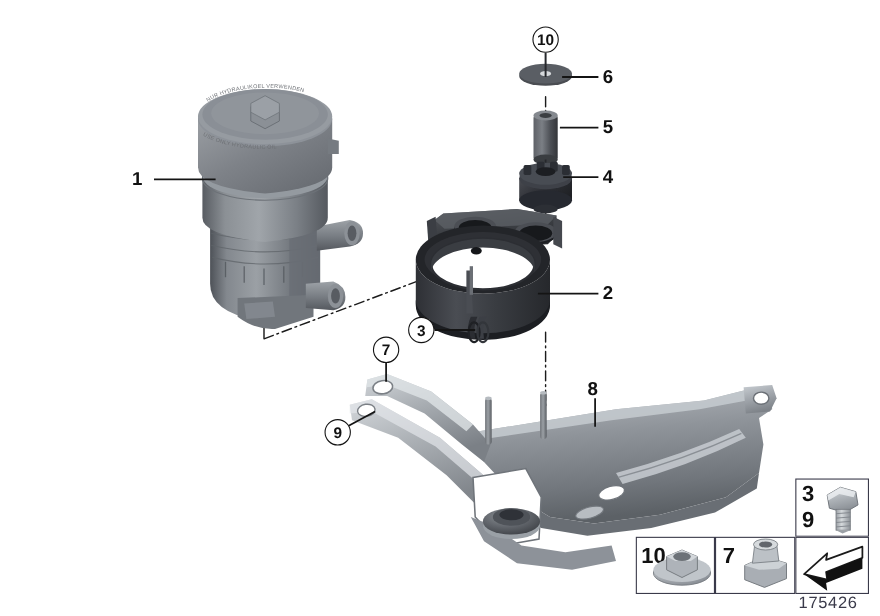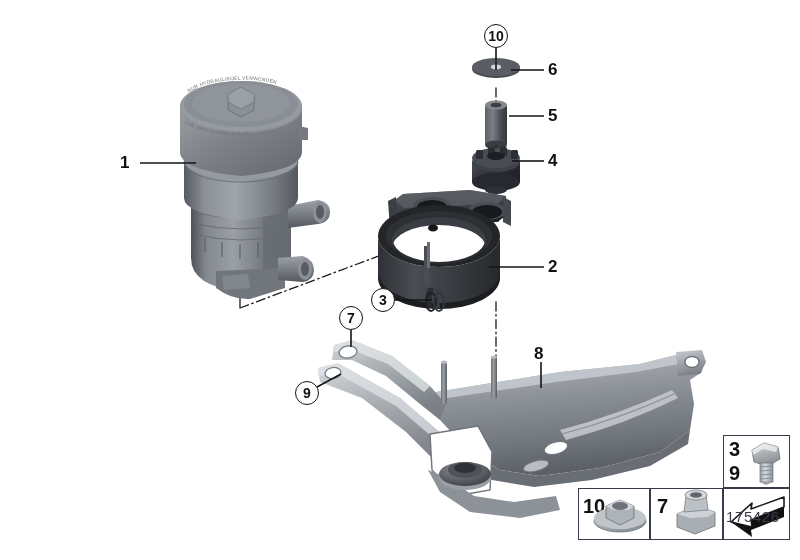--- a/index.html
+++ b/index.html
@@ -470,15 +470,15 @@
       <ellipse cx="696" cy="495" rx="11" ry="5" fill="#d6dadd" stroke="#7a7f85" stroke-width="0.8"></ellipse>
       <ellipse cx="696" cy="495" rx="6" ry="2.8" fill="#62666c"></ellipse>
     </g>
 
     <g>
       <path d="M 731 522 L 752 503 L 751 509 L 784 497 L 784 507 L 751 520 L 752 527 Z" fill="#ffffff" stroke="#1b1b1b" stroke-width="1.6" stroke-linejoin="round"></path>
       <path d="M 784 507 L 784 517 L 751 530 L 752 537 L 731 522 L 752 527 L 751 520 Z" fill="#111111"></path>
     </g>
   </svg>
 
-  <div class="diagram-id" style="left:726px; top:508px;">175426</div>
+  <div class="diagram-id" style="left:726px; top:540px;">175426</div>
 
 </div>
 
 </body></html>

